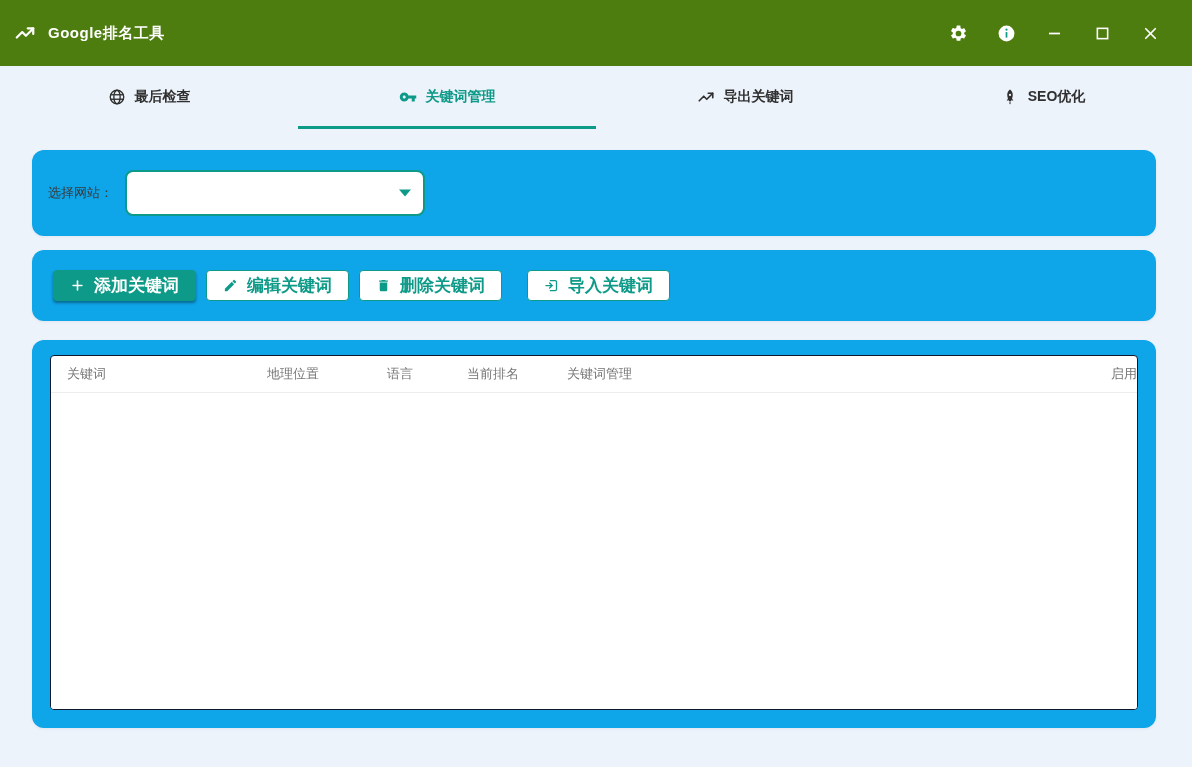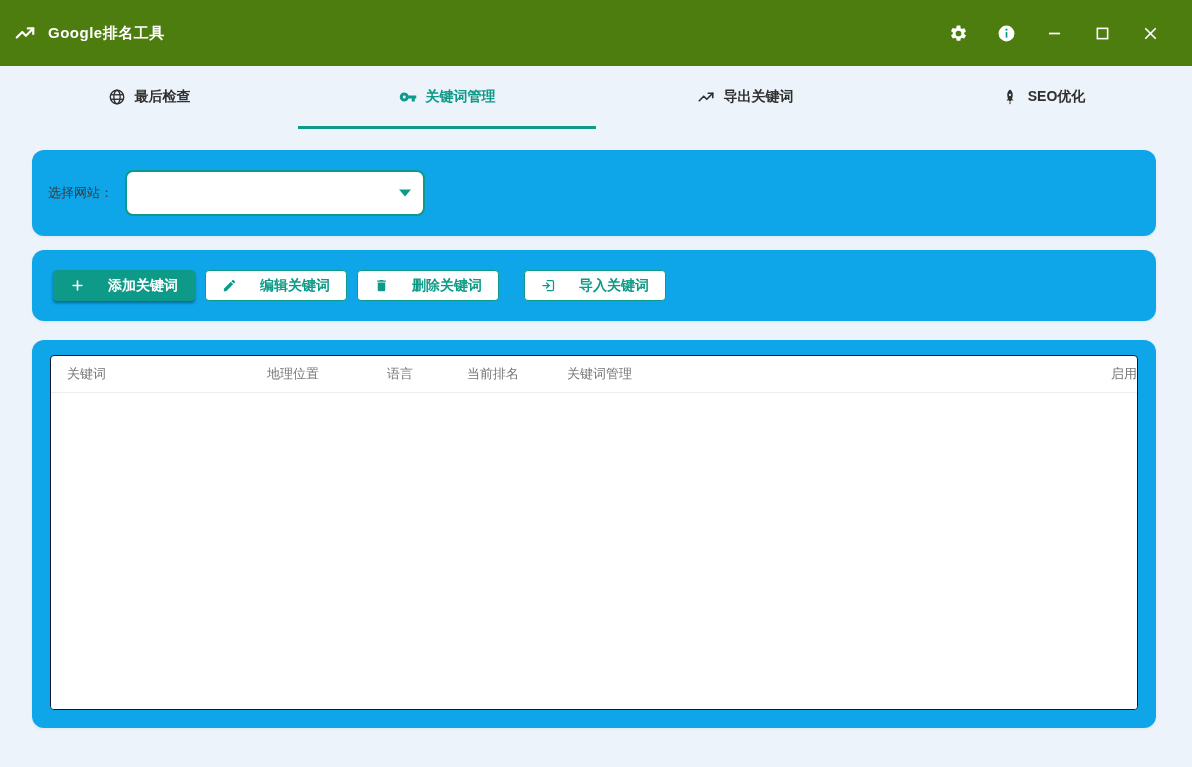--- a/index.html
+++ b/index.html
@@ -42,22 +42,22 @@
     border:2px solid #0e9a88; border-radius:8px;
     display:flex; align-items:center; padding:0 34px 0 12px;
     font-size:13px; color:#303030;
   }
   .dropdown .caret { position:absolute; right:12px; top:50%; transform:translateY(-50%);
     width:0; height:0; border-left:6px solid transparent; border-right:6px solid transparent;
     border-top:7px solid #0e9a88; }
   
   .card-toolbar { margin-top:14px; height:71px; display:flex; align-items:center; padding-left:21px; gap:10px; }
   .btn {
-    height:31px; padding:0 16px; border-radius:4px; font-size:14px; font-weight:600;
-    display:inline-flex; align-items:center; gap:23px; cursor:default;
+    height:31px; padding:0 16px; border-radius:4px; font-size:17px; font-weight:600;
+    display:inline-flex; align-items:center; gap:9px; cursor:default;
     font-family:"Liberation Sans", sans-serif;
   }
   .btn svg { width:15px; height:15px; }
   .btn-primary { background:#0e9a88; color:#fff; border:1px solid #0e9a88;
     box-shadow:0 2px 3px rgba(0,0,0,.38); }
   .btn-outline { background:#fff; color:#0e9a88; border:1px solid #0e9a88; }
   .gap-left { margin-left:15px; }
   
   .card-table { margin-top:19px; height:388px; padding:15px 18px 18px 18px; }
   .table-frame { width:100%; height:100%; border:1px solid #0f172a; border-radius:4px;

